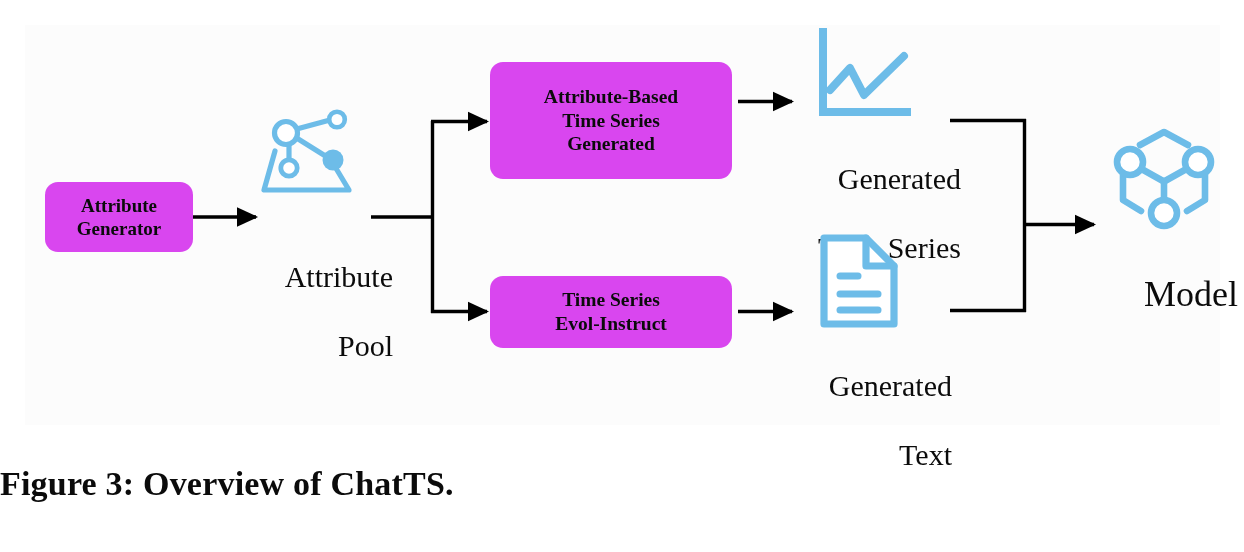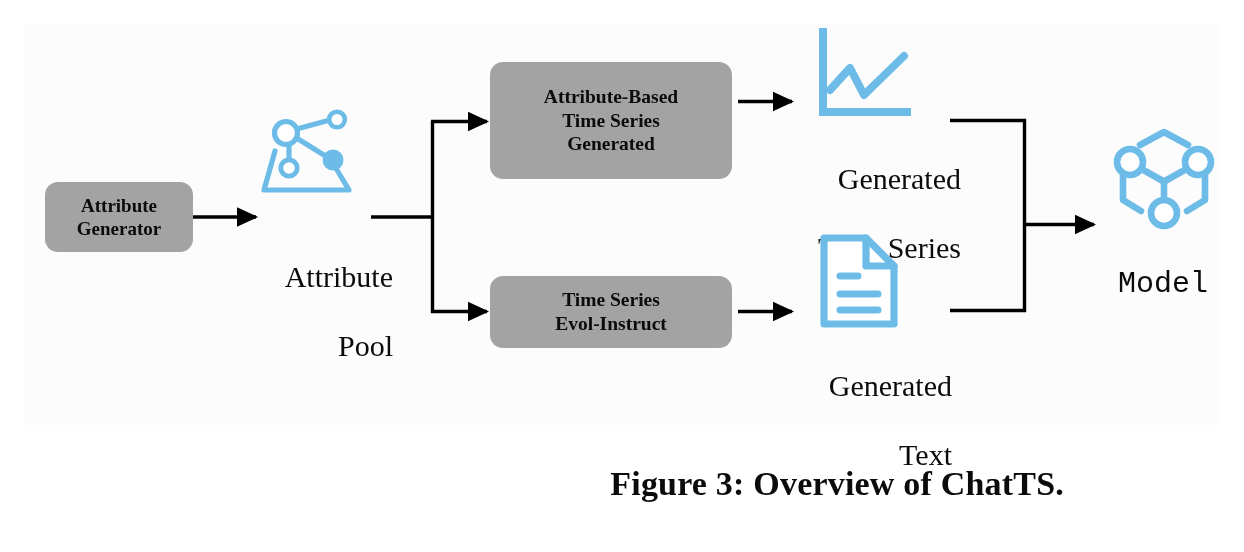--- a/index.html
+++ b/index.html
@@ -23,21 +23,21 @@
   #figure-canvas {
     position: absolute;
     left: 25px;
     top: 25px;
     width: 1195px;
     height: 400px;
     background: #fcfcfc;
   }
   .node-box {
     position: absolute;
-    background: #a3a3a3;
+    background: #d946ef;
     border-radius: 13px;
     display: flex;
     align-items: center;
     justify-content: center;
     text-align: center;
     font-weight: bold;
     line-height: 1.22;
     color: #0b0b0b;
     box-sizing: border-box;
   }
@@ -52,21 +52,21 @@
   .icon-wrap {
     position: absolute;
   }
   .icon-wrap svg { display: block; }
   svg.conn { position: absolute; left: 0; top: 0; overflow: visible; }
   #caption {
     position: absolute;
     left: 0;
     top: 465px;
     width: 1064px;
-    text-align: right;
+    text-align: left;
     font-size: 34px;
     font-weight: bold;
     letter-spacing: 0.2px;
     color: #0b0b0b;
   }
 </style>
 </head>
 <body>
 
 <div id="page">
@@ -217,19 +217,19 @@
         <line x1="28" y1="39" x2="53" y2="53"></line>
         <line x1="80" y1="39" x2="55" y2="53"></line>
         <line x1="54" y1="53" x2="54" y2="74"></line>
       </g>
 
       <circle cx="20" cy="34" r="13" fill="#ffffff" stroke="#6dbce8" stroke-width="6.6"></circle>
       <circle cx="88" cy="34" r="13" fill="#ffffff" stroke="#6dbce8" stroke-width="6.6"></circle>
       <circle cx="54" cy="85" r="13" fill="#ffffff" stroke="#6dbce8" stroke-width="6.6"></circle>
     </svg>
   </div>
-  <div class="plain-label" style="left:1062px; top:232px; width:146px; font-size:30px;font-family:Liberation Mono, monospace;">
+  <div class="plain-label" style="left:1092px; top:232px; width:146px; font-size:36px;">
     <span>Model</span><br>
   </div>
 
   <div id="caption">Figure 3: Overview of ChatTS.</div>
 
 </div>
 
 </body></html>

